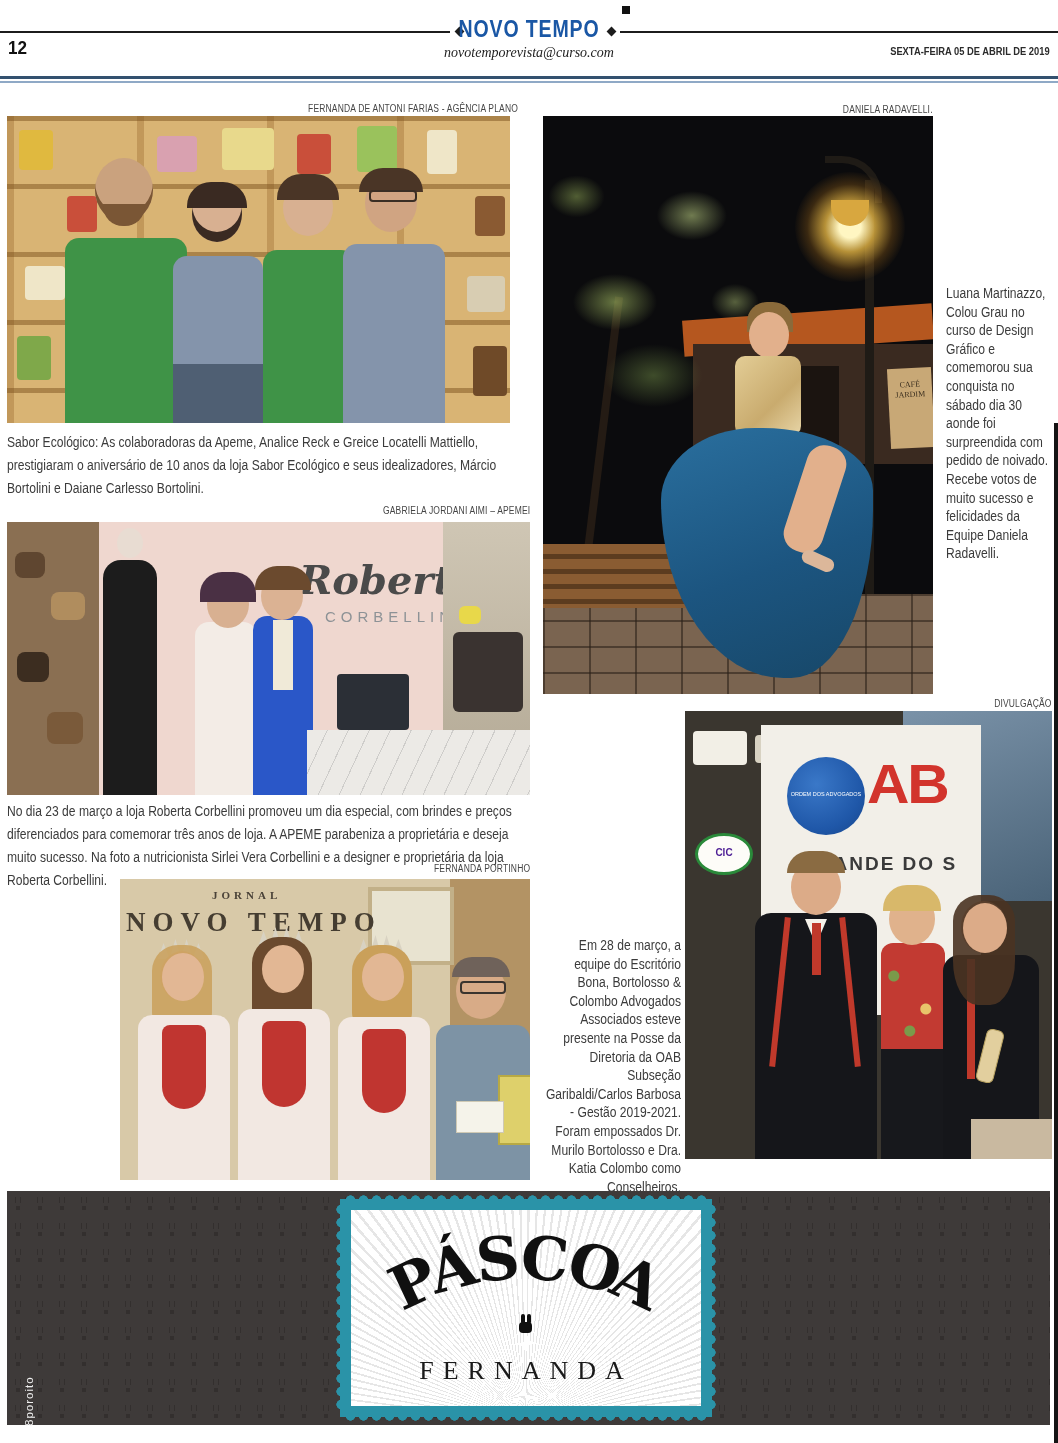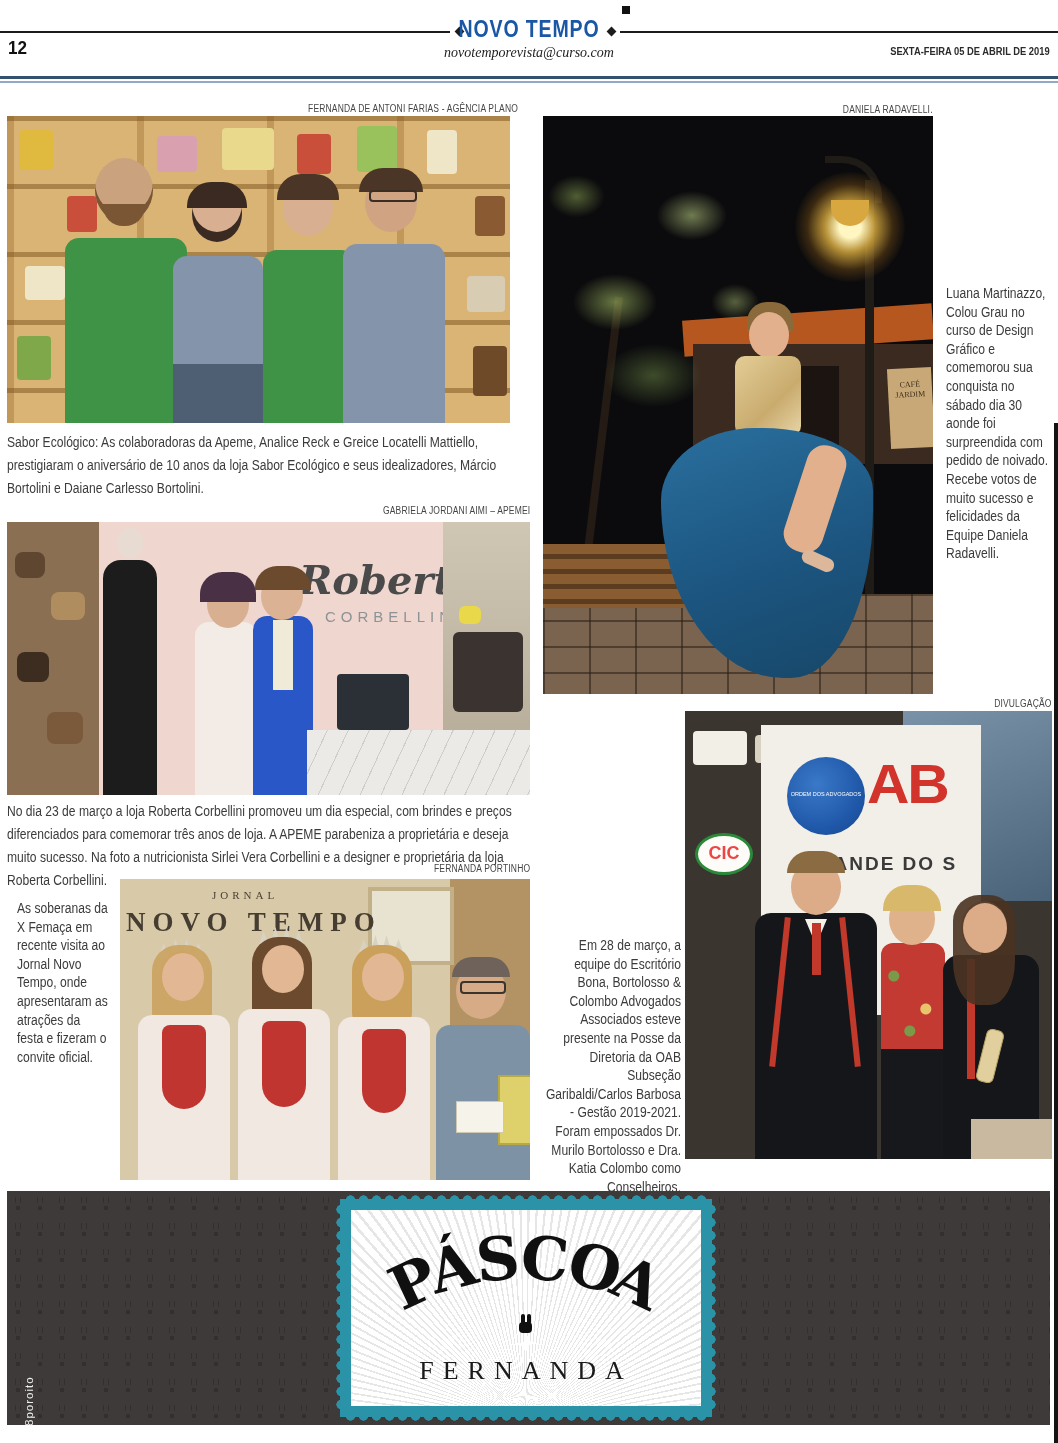--- a/index.html
+++ b/index.html
@@ -67,21 +67,21 @@
     background-size:46px 26px;}
   .bench{background:repeating-linear-gradient(180deg,#8a5c32 0 10px,#5c3c1f 10px 15px);}
   .cafesign{background:#c8a876;color:#3a2e1e;font-family:"Liberation Serif",serif;
             font-size:8px;text-align:center;line-height:10px;padding-top:12px;}
 
   
   .oab-ab{font-family:"Liberation Sans",sans-serif;font-weight:bold;font-size:56px;
           color:#d2342c;letter-spacing:-2px;transform:scaleX(1.05);transform-origin:left top;}
   .oab-sub{font-weight:bold;font-size:19px;color:#3a3a3a;letter-spacing:2px;}
   .arc-tiny{font-size:5.5px;color:#fff;text-align:center;}
-  .cic{font-weight:bold;font-size:18px;color:#ef4444;text-align:center;line-height:34px;}
+  .cic{font-weight:bold;font-size:10px;color:#4c1d95;text-align:center;line-height:34px;}
   .gown{background:#15161a;border-radius:16px 16px 0 0;}
 
   
   .adbox{left:7px;top:1191px;width:1043px;height:234px;background-color:#3e3a39;
     background-image:radial-gradient(ellipse 3.2px 4.2px at 11px 17px,#332f2e 60%,transparent 61%),
       radial-gradient(ellipse 1.6px 4.5px at 8.5px 9px,#332f2e 60%,transparent 61%),
       radial-gradient(ellipse 1.6px 4.5px at 13.5px 9px,#332f2e 60%,transparent 61%);
     background-size:22px 26px;}
   .agency{left:16px;top:153px;height:82px;writing-mode:vertical-rl;transform:rotate(180deg);
           color:#efefef;font-size:11.5px;letter-spacing:1px;}
@@ -184,21 +184,21 @@
     <div class="abs" style="left:330px;top:152px;width:72px;height:56px;background:#2b2f36;border-radius:4px;"></div>
   </div>
 
   <div class="abs cap leftcap wide" style="left:7px;top:799px;width:670px;">No dia 23 de março a loja Roberta Corbellini promoveu um dia especial, com brindes e preços diferenciados para comemorar três anos de loja. A APEME parabeniza a proprietária e deseja muito sucesso. Na foto a nutricionista Sirlei Vera Corbellini e a designer e proprietária da loja Roberta Corbellini.</div>
 
   <div class="abs credit" style="right:528px;top:863px;">FERNANDA PORTINHO</div>
 
   <div class="abs photo" style="left:120px;top:879px;width:410px;height:301px;background:#d8c9a8;">
     <div class="abs" style="left:330px;top:0;width:80px;height:301px;background:#b39364;"></div>
     <div class="abs" style="left:248px;top:8px;width:78px;height:70px;background:#e8e3d0;border:4px solid #c2b088;"></div>
-    <div class="abs walltxt-top" style="left:92px;top:10px;">JORNAL</div>
+    <div class="abs walltxt-top" style="left:92px;top:10px;font-weight:bold;">JORNAL</div>
     <div class="abs walltxt" style="left:6px;top:28px;">NOVO TEMPO</div>
 
     <div class="abs" style="left:38px;top:60px;width:46px;height:20px;background:#d8d2c2;clip-path:polygon(0 100%,12% 20%,25% 100%,38% 0,50% 100%,62% 0,75% 100%,88% 20%,100% 100%);"></div>
     <div class="head" style="left:40px;top:72px;width:44px;height:50px;background:#e2b794;"></div>
     <div class="abs" style="left:32px;top:66px;width:60px;height:80px;background:#caa05a;border-radius:26px 26px 12px 12px;z-index:-0;opacity:.85;"></div>
     <div class="head" style="left:42px;top:74px;width:42px;height:48px;background:#e2b794;"></div>
     <div class="torso" style="left:18px;top:136px;width:92px;height:165px;background:#f2e8e2;"></div>
     <div class="abs" style="left:42px;top:146px;width:44px;height:84px;background:#c03530;border-radius:8px 8px 22px 22px;"></div>
     <div class="abs" style="left:138px;top:48px;width:46px;height:20px;background:#d8d2c2;clip-path:polygon(0 100%,12% 20%,25% 100%,38% 0,50% 100%,62% 0,75% 100%,88% 20%,100% 100%);"></div>
     <div class="abs" style="left:132px;top:58px;width:60px;height:84px;background:#6b4a2e;border-radius:26px 26px 12px 12px;"></div>
@@ -212,23 +212,20 @@
     <div class="abs" style="left:242px;top:150px;width:44px;height:84px;background:#c03530;border-radius:8px 8px 22px 22px;"></div>
 
     <div class="torso" style="left:316px;top:146px;width:94px;height:155px;background:#7d93a5;"></div>
     <div class="head" style="left:336px;top:84px;width:50px;height:56px;background:#d8ab87;"></div>
     <div class="abs" style="left:332px;top:78px;width:58px;height:20px;background:#6f625a;border-radius:22px 22px 0 0;"></div>
     <div class="abs" style="left:340px;top:102px;width:42px;height:9px;border:2px solid #3a342e;border-radius:4px;"></div>
     <div class="abs" style="left:378px;top:196px;width:32px;height:66px;background:#ded06b;border:2px solid #b8a944;"></div>
     <div class="abs" style="left:336px;top:222px;width:46px;height:30px;background:#f5f3ea;border:1px solid #cfc9b4;"></div>
   </div>
 
-  <div class="abs" style="left:7px;top:887px;width:109px;height:177px;background:#ffffff;">
-    <div class="cap leftcap narrow" style="position:absolute;left:10px;top:12px;width:118px;">As soberanas da X Femaça em recente visita ao Jornal Novo Tempo, onde apresentaram as atrações da festa e fizeram o convite oficial.</div>
-  </div>
 
   <div class="abs credit" style="right:125px;top:104px;">DANIELA RADAVELLI.</div>
 
   <div class="abs photo" style="left:543px;top:116px;width:390px;height:578px;background:#0b0b0d;">
     <div class="abs" style="left:140px;top:196px;width:250px;height:36px;background:#b5571f;transform:rotate(-4deg);"></div>
     <div class="abs" style="left:150px;top:228px;width:240px;height:120px;background:#3a2a20;"></div>
     <div class="abs" style="left:250px;top:250px;width:46px;height:90px;background:#1b1410;"></div>
     <div class="abs" style="left:20px;top:440px;width:10px;height:110px;background:#2a2018;transform:rotate(4deg);"></div>
     <div class="abs" style="left:55px;top:180px;width:8px;height:280px;background:#241b14;transform:rotate(7deg);"></div>
     <div class="foliage" style="left:0;top:10px;width:240px;height:320px;"></div>

